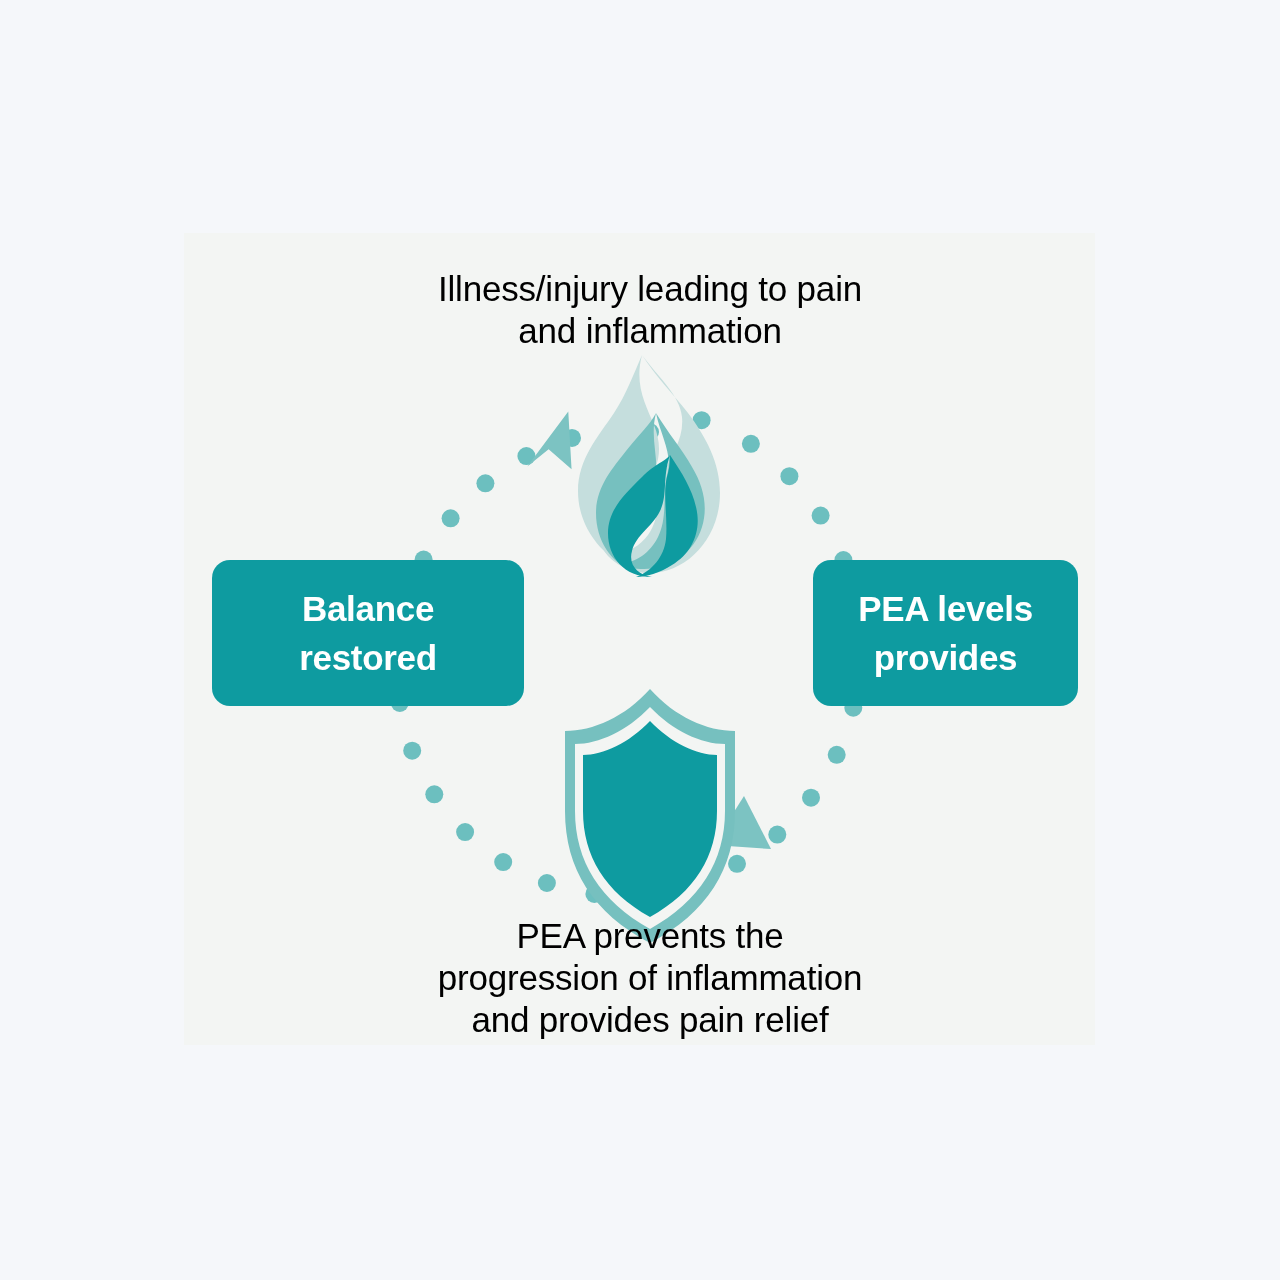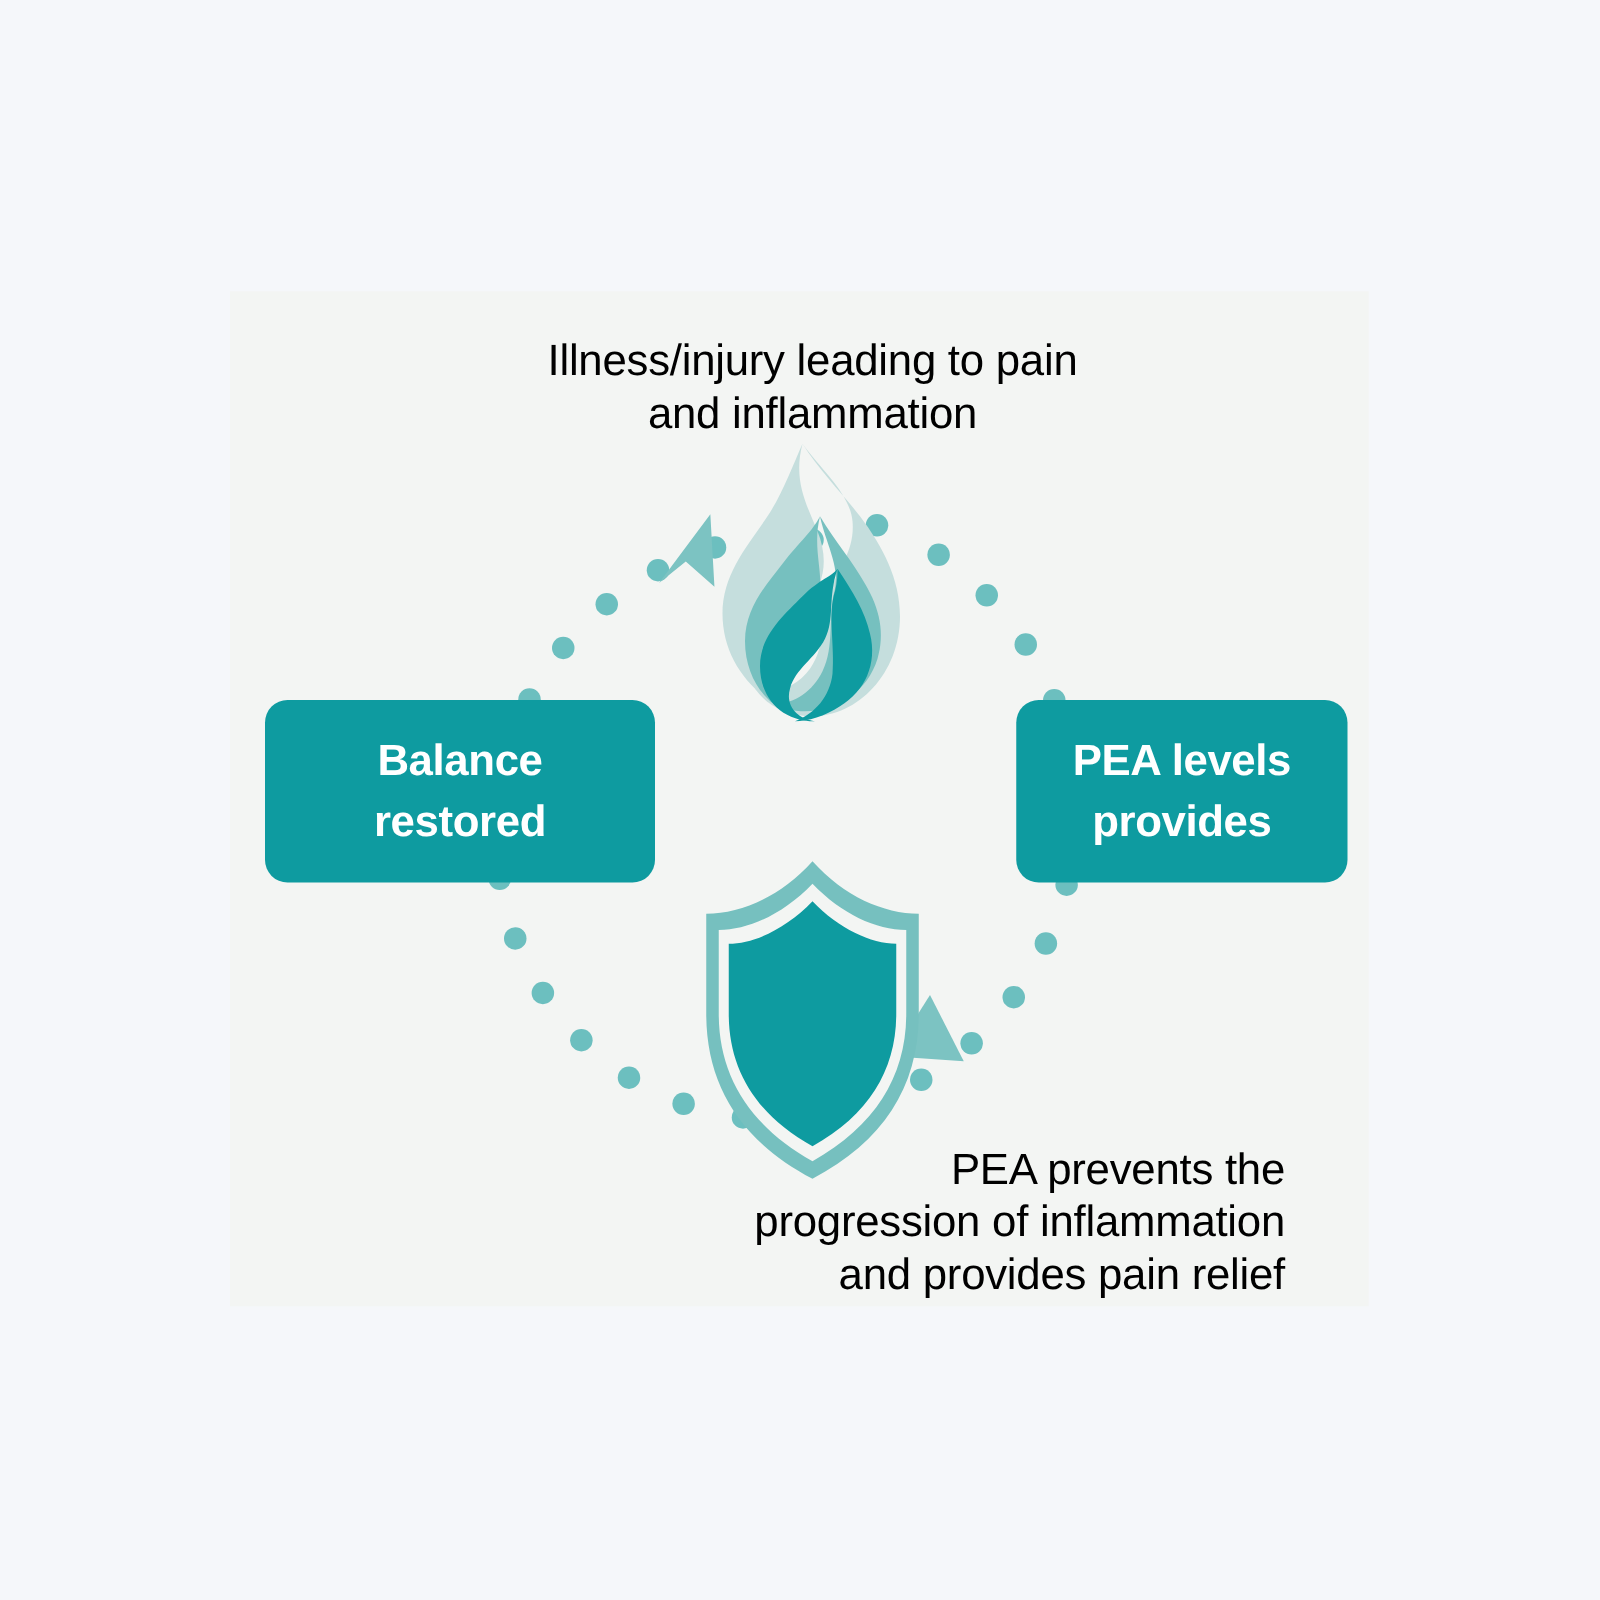--- a/index.html
+++ b/index.html
@@ -45,24 +45,23 @@
     font-weight: 400;
     letter-spacing: -0.2px;
     white-space: pre-line;
   }
   #caption-top {
     left: 290px;
     top: 268px;
     width: 720px;
   }
   #caption-bottom {
-    left: 308px;
+    left: 290px;
     top: 915px;
     width: 720px;
-    text-align: right;
   }
 
   
   #cycle-svg {
     position: absolute;
     left: 184px;
     top: 233px;
     width: 911px;
     height: 812px;
   }

